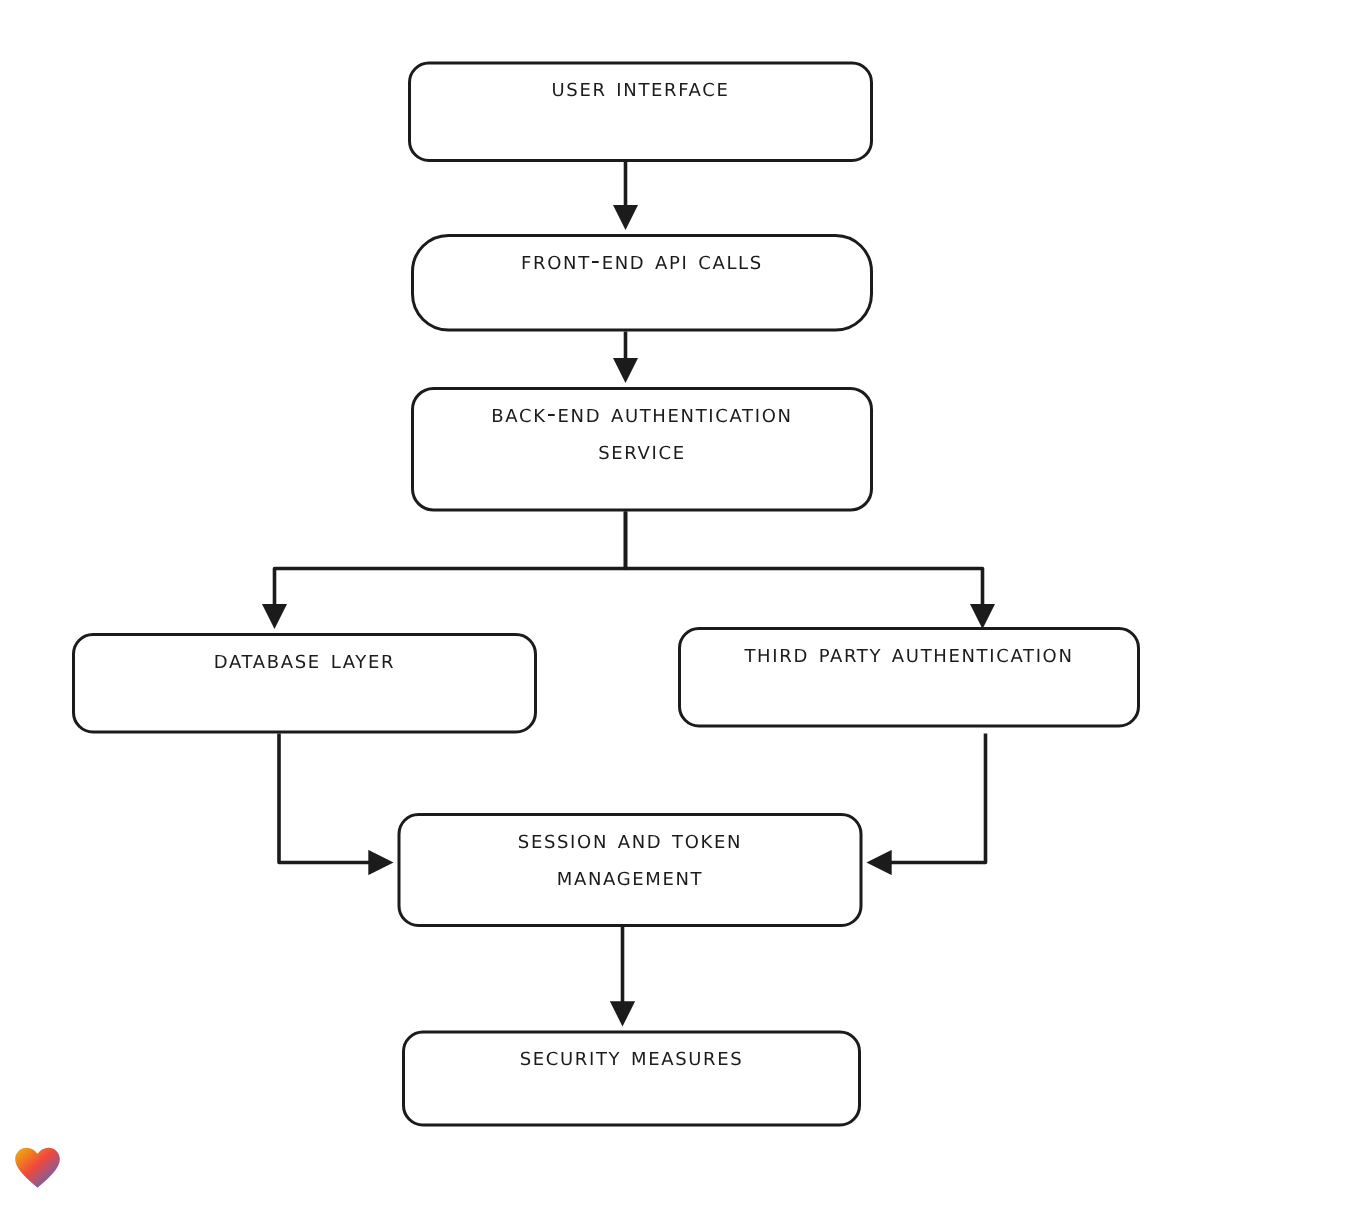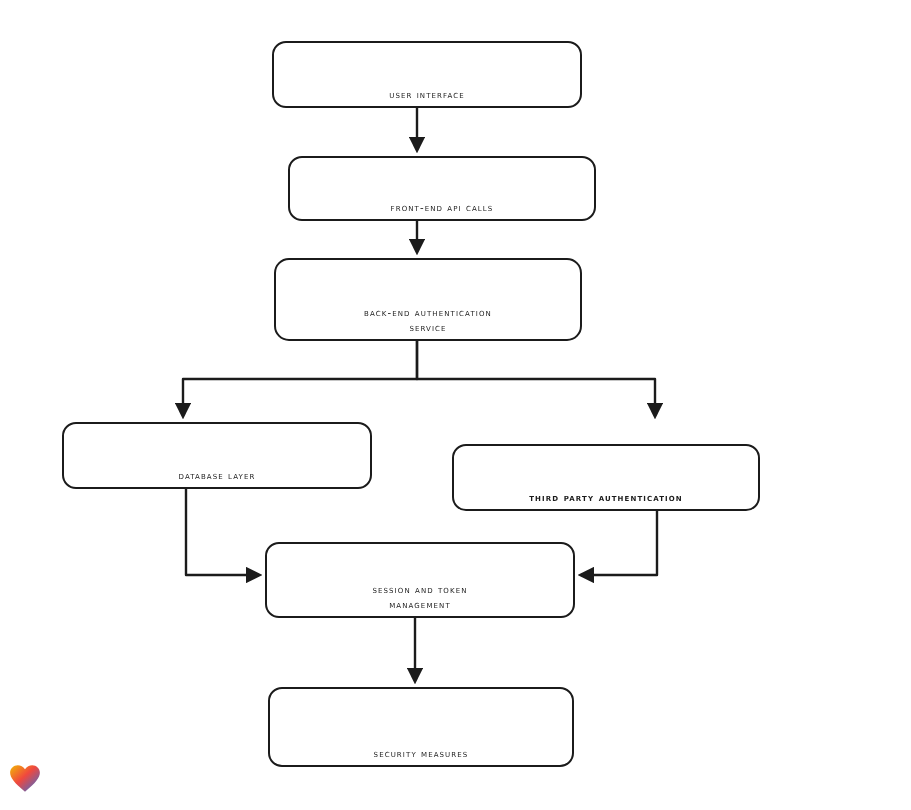--- a/index.html
+++ b/index.html
@@ -21,26 +21,26 @@
     width: 911px;
     height: 810px;
   }
   .node {
     position: absolute;
     box-sizing: border-box;
     border: 2.5px solid #1b1b1b;
     border-radius: 14px;
     background: #ffffff;
     display: flex;
-    align-items: flex-end;
+    align-items: flex-start;
     justify-content: center;
     text-align: center;
     color: #1b1b1b;
     font-family: "DejaVu Sans", sans-serif;
-    font-size: 10px;
+    font-size: 17px;
     letter-spacing: 1.1px;
     line-height: 1.45;
     font-variant: small-caps;
     text-transform: lowercase;
     padding: 4px 10px;
   }
   .node span {
     display: block;
     white-space: pre-line;
   }
@@ -84,43 +84,43 @@
 
     <path d="M 657 489 L 657 575 L 581 575" stroke="#1b1b1b" stroke-width="2.4" fill="none" stroke-linejoin="round" marker-end="url(#arrow)"></path>
 
     <path d="M 415 608 L 415 681" stroke="#1b1b1b" stroke-width="2.4" fill="none" marker-end="url(#arrow)"></path>
   </svg>
 
   <div class="node" style="left:272px; top:41px; width:310px; height:67px;">
     <span>User Interface</span>
   </div>
 
-  <div class="node" style="left:288px; top:156px; width:308px; height:65px;">
+  <div class="node" style="left:274px; top:156px; width:308px; height:65px;border-radius:25px;">
     <span>Front-End API Calls</span>
   </div>
 
   <div class="node" style="left:274px; top:258px; width:308px; height:83px;border-radius:15px;">
     <span>Back-End Authentication
 Service</span>
   </div>
 
-  <div class="node" style="left:62px; top:422px; width:310px; height:67px;">
+  <div class="node" style="left:48px; top:422px; width:310px; height:67px;">
     <span>Database Layer</span>
   </div>
 
-  <div class="node" style="left:452px; top:444px; width:308px; height:67px;font-weight:bold;">
+  <div class="node" style="left:452px; top:418px; width:308px; height:67px;">
     <span>Third Party Authentication</span>
   </div>
 
   <div class="node" style="left:265px; top:542px; width:310px; height:76px;">
     <span>Session and Token
 Management</span>
   </div>
 
-  <div class="node" style="left:268px; top:687px; width:306px; height:80px;">
+  <div class="node" style="left:268px; top:687px; width:306px; height:64px;">
     <span>Security Measures</span>
   </div>
 
   <svg class="heart" viewBox="0 0 32 32">
     <defs>
       <linearGradient id="heartgrad" x1="0" y1="0" x2="1" y2="1">
         <stop offset="0%" stop-color="#f2b705"></stop>
         <stop offset="45%" stop-color="#f0483e"></stop>
         <stop offset="100%" stop-color="#2f6fdd"></stop>
       </linearGradient>

